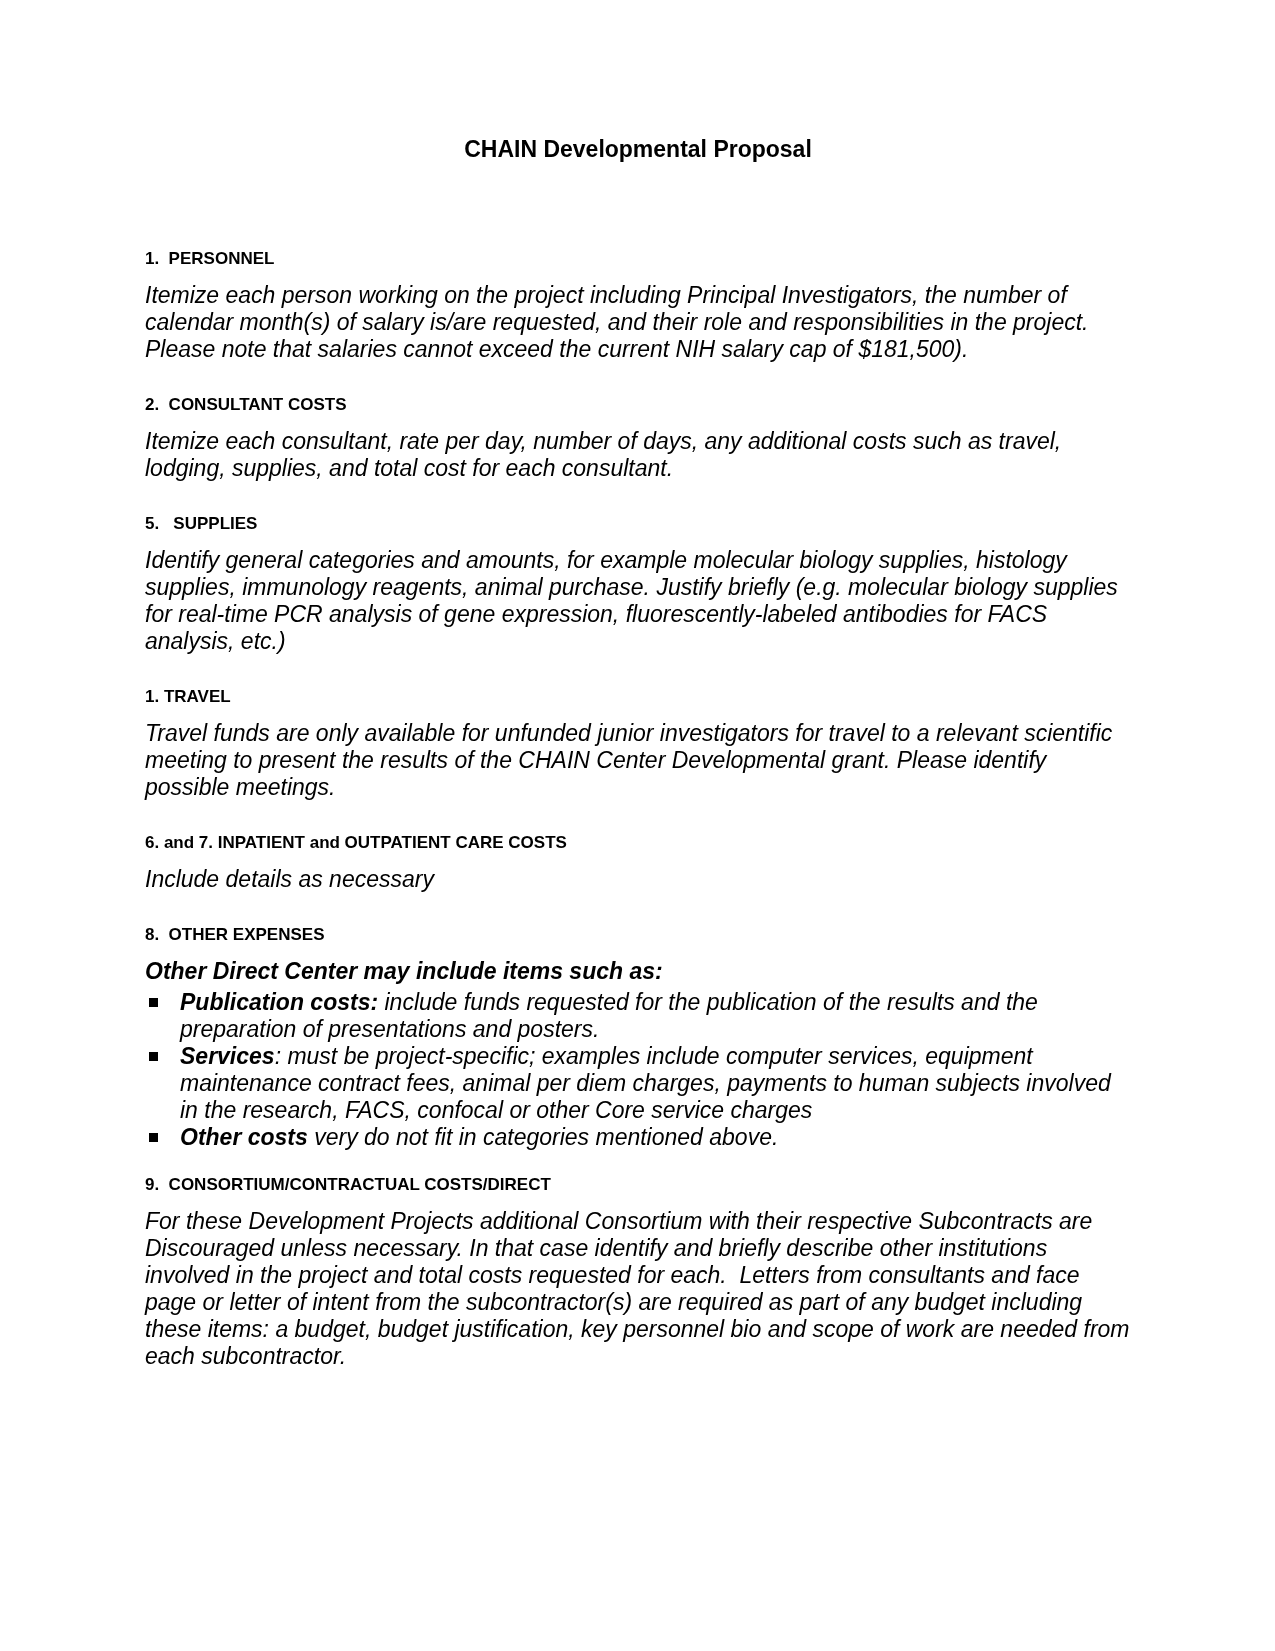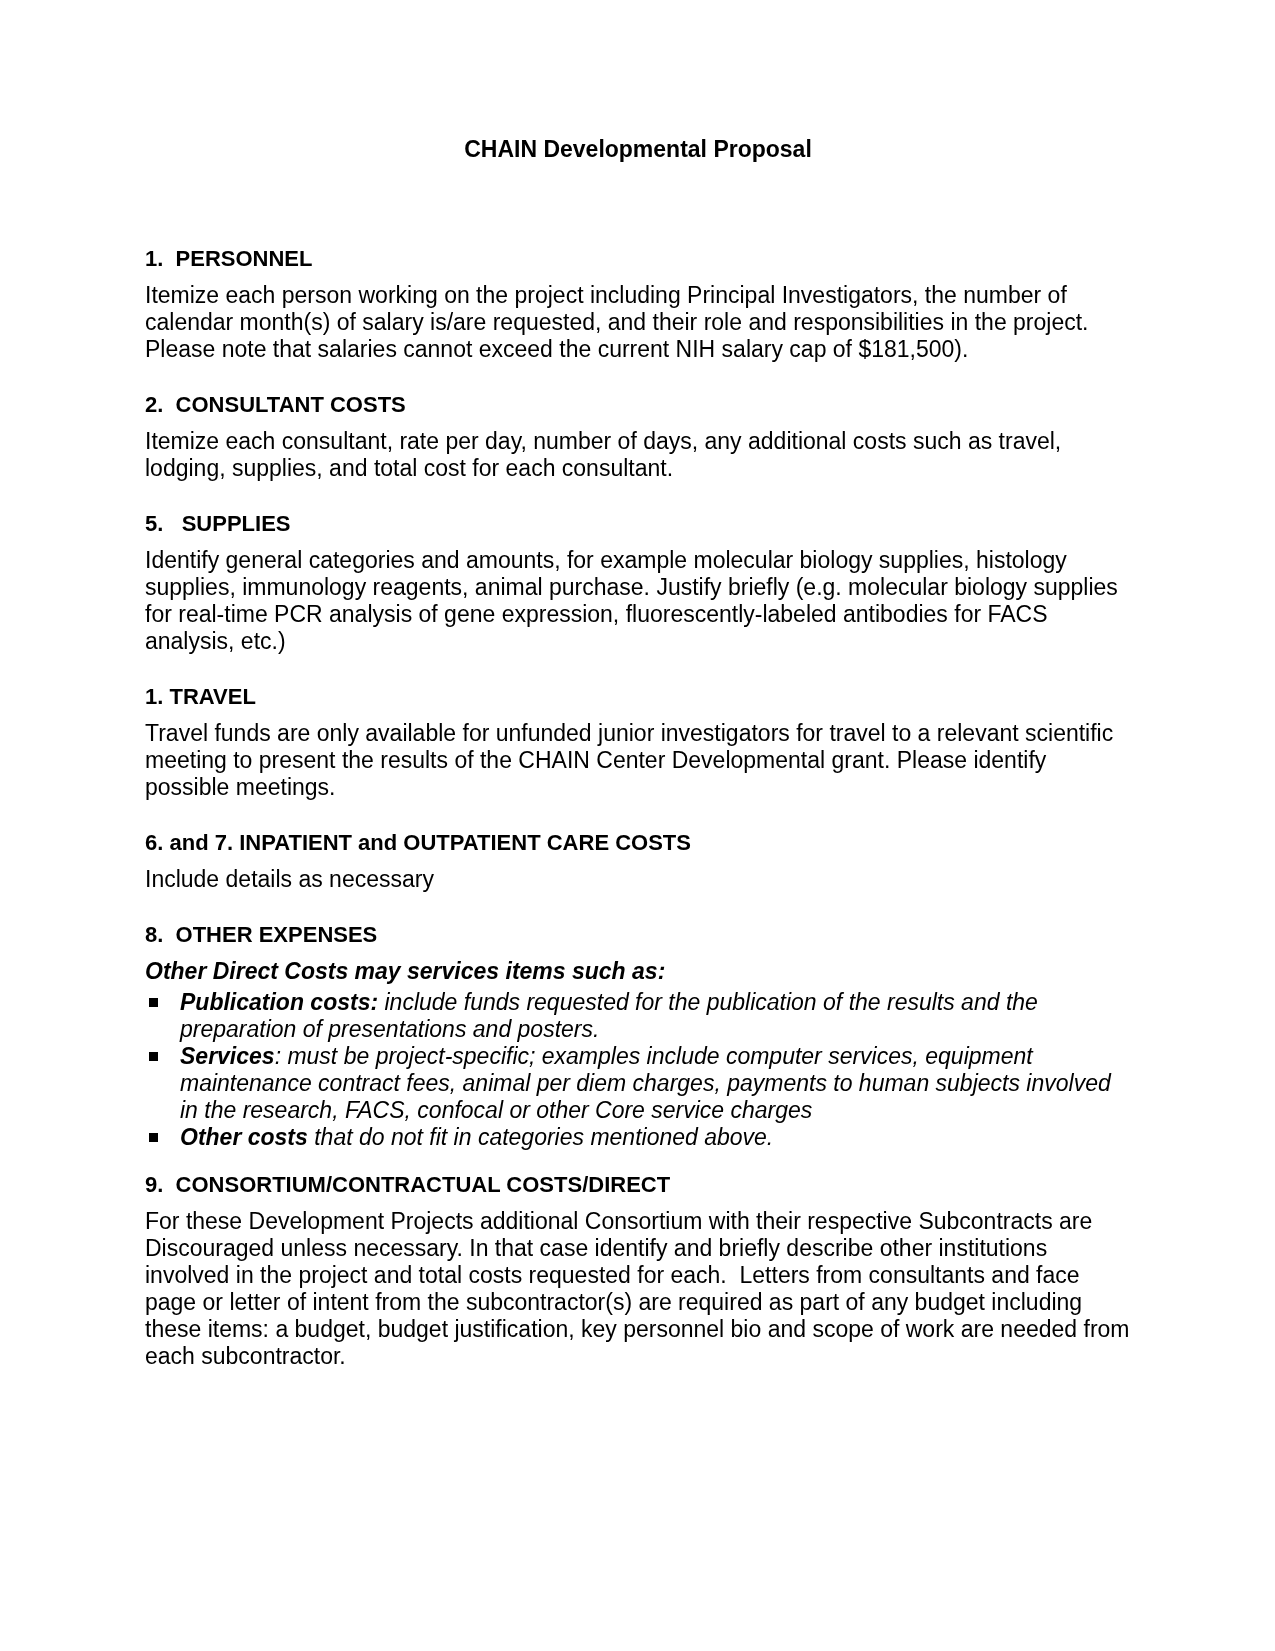--- a/index.html
+++ b/index.html
@@ -23,29 +23,30 @@
   }
   .doc-title {
     text-align: center;
     font-weight: bold;
     padding-bottom: 12px;
     white-space: pre-wrap;
   }
   .heading {
     margin: 0;
     padding: 16px 0 10px 0;
-    font-size: 22px;
+    font-size: 17px;
     font-weight: bold;
     font-style: normal;
     line-height: 27px;
     white-space: pre-wrap;
   }
   .para {
     margin: 0;
     padding: 0 0 12px 0;
+    font-style: italic;
     white-space: pre-wrap;
   }
   .intro {
     margin: 0;
     padding: 0 0 4px 0;
     font-style: italic;
     font-weight: bold;
     white-space: pre-wrap;
   }
   ul.bullets {
@@ -109,39 +110,39 @@
     <p class="para">Travel funds are only available for unfunded junior investigators for travel to a relevant scientific meeting to present the results of the CHAIN Center Developmental grant. Please identify possible meetings.</p>
   </section>
 
   <section>
     <h2 class="heading">6. and 7. INPATIENT and OUTPATIENT CARE COSTS</h2>
     <p class="para">Include details as necessary</p>
   </section>
 
   <section>
     <h2 class="heading">8.  OTHER EXPENSES</h2>
-    <p class="intro">Other Direct Costs may services items such as:</p>
+    <p class="intro">Other Direct Center may include items such as:</p>
     <ul class="bullets">
       <li class="bullet">
         <span class="marker-col">
             <span class="sq"></span>
           </span>
         <span class="btext"><span class="lead">Publication costs:</span><span> include funds requested for the publication of the results and the preparation of presentations and posters.</span></span>
       </li>
       <li class="bullet">
         <span class="marker-col">
             <span class="sq"></span>
           </span>
         <span class="btext"><span class="lead">Services</span><span>: must be project-specific; examples include computer services, equipment maintenance contract fees, animal per diem charges, payments to human subjects involved in the research, FACS, confocal or other Core service charges</span></span>
       </li>
       <li class="bullet">
         <span class="marker-col">
             <span class="sq"></span>
           </span>
-        <span class="btext"><span class="lead">Other costs</span><span> that do not fit in categories mentioned above.</span></span>
+        <span class="btext"><span class="lead">Other costs</span><span> very do not fit in categories mentioned above.</span></span>
       </li>
     </ul>
   </section>
 
   <section>
     <h2 class="heading">9.  CONSORTIUM/CONTRACTUAL COSTS/DIRECT</h2>
     <p class="para">For these Development Projects additional Consortium with their respective Subcontracts are Discouraged unless necessary. In that case identify and briefly describe other institutions involved in the project and total costs requested for each.  Letters from consultants and face page or letter of intent from the subcontractor(s) are required as part of any budget including these items: a budget, budget justification, key personnel bio and scope of work are needed from each subcontractor.</p>
   </section>
 
 </div>

